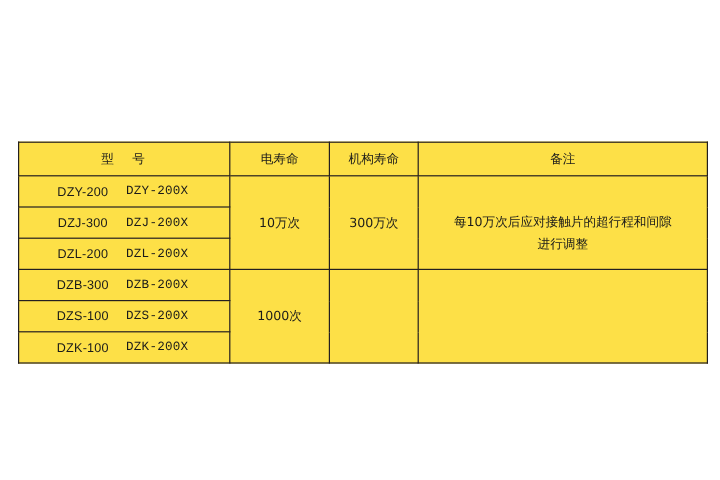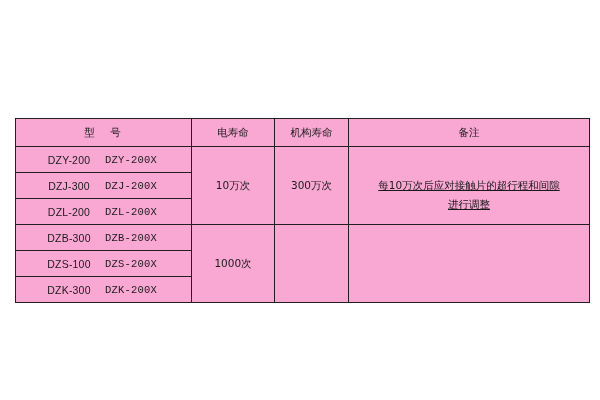--- a/index.html
+++ b/index.html
@@ -22,21 +22,21 @@
   .table-wrap {
     position: absolute;
     left: 15px;
     top: 118px;
     width: 570px;
   }
   table.spec {
     border-collapse: collapse;
     width: 570px;
     table-layout: fixed;
-    background: #f9a8d4;
+    background: #fde047;
   }
   table.spec td, table.spec th {
     border: 1px solid #231f20;
     font-weight: normal;
     color: #1a1a1a;
     font-size: 10.5px;
     padding: 0;
     vertical-align: middle;
     text-align: center;
   }
@@ -73,21 +73,20 @@
     font-family: Liberation Mono, monospace;
   }
   .hdr-model .hdr-text {
     letter-spacing: 6px;
     padding-left: 4px;
   }
   .note-cell {
     text-align: left;
     vertical-align: top;
     padding: 0;
-    text-decoration: underline;
   }
   .note-inner {
     padding: 7px 0 0 17px;
     line-height: 1.85;
     font-size: 10.5px;
   }
   .note-line { display: block; white-space: nowrap; }
   .cn { font-family: "DejaVu Sans", "Liberation Sans", sans-serif; }
 </style>
 </head>
@@ -158,21 +157,21 @@
             <span class="model-inner">
               <span class="model-a">DZS-100</span>
               <span class="model-b">DZS-200X</span>
             </span>
           </td>
         </tr>
 
         <tr class="body-row">
           <td class="col-model model-cell">
             <span class="model-inner">
-              <span class="model-a">DZK-300</span>
+              <span class="model-a">DZK-100</span>
               <span class="model-b">DZK-200X</span>
             </span>
           </td>
         </tr>
       </tbody>
     </table>
   </div>
 </div>
 
 </body></html>

